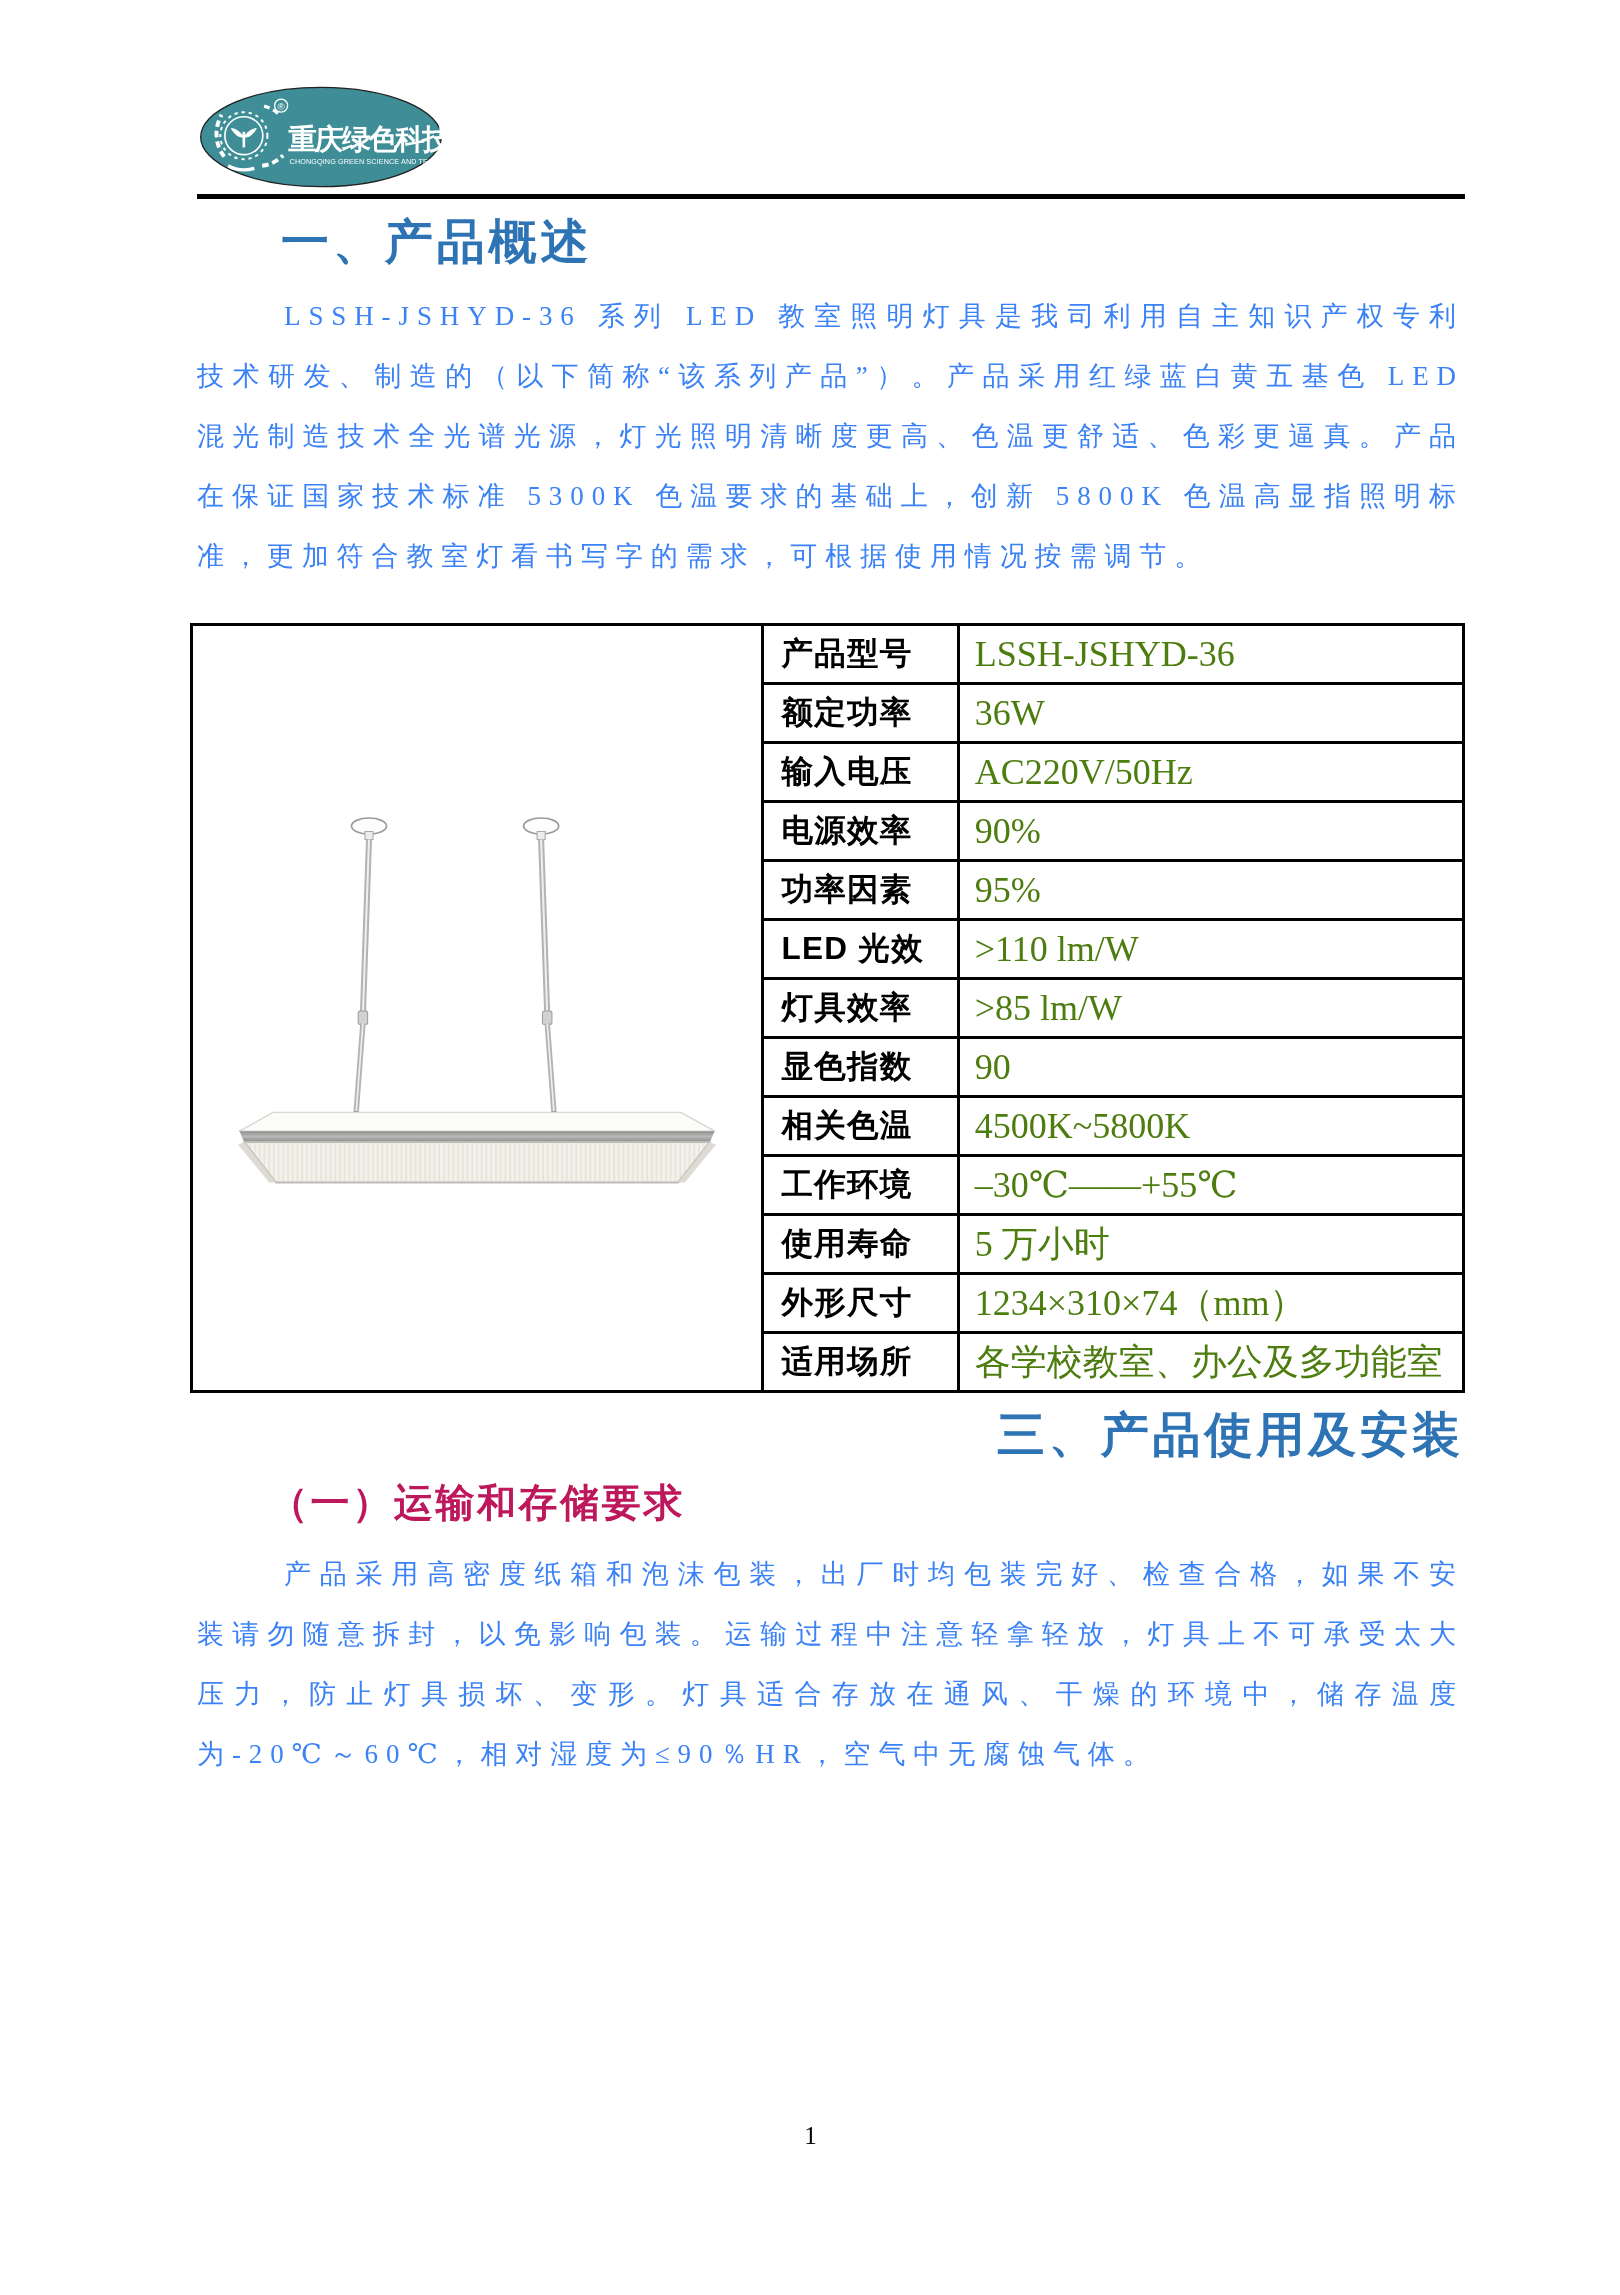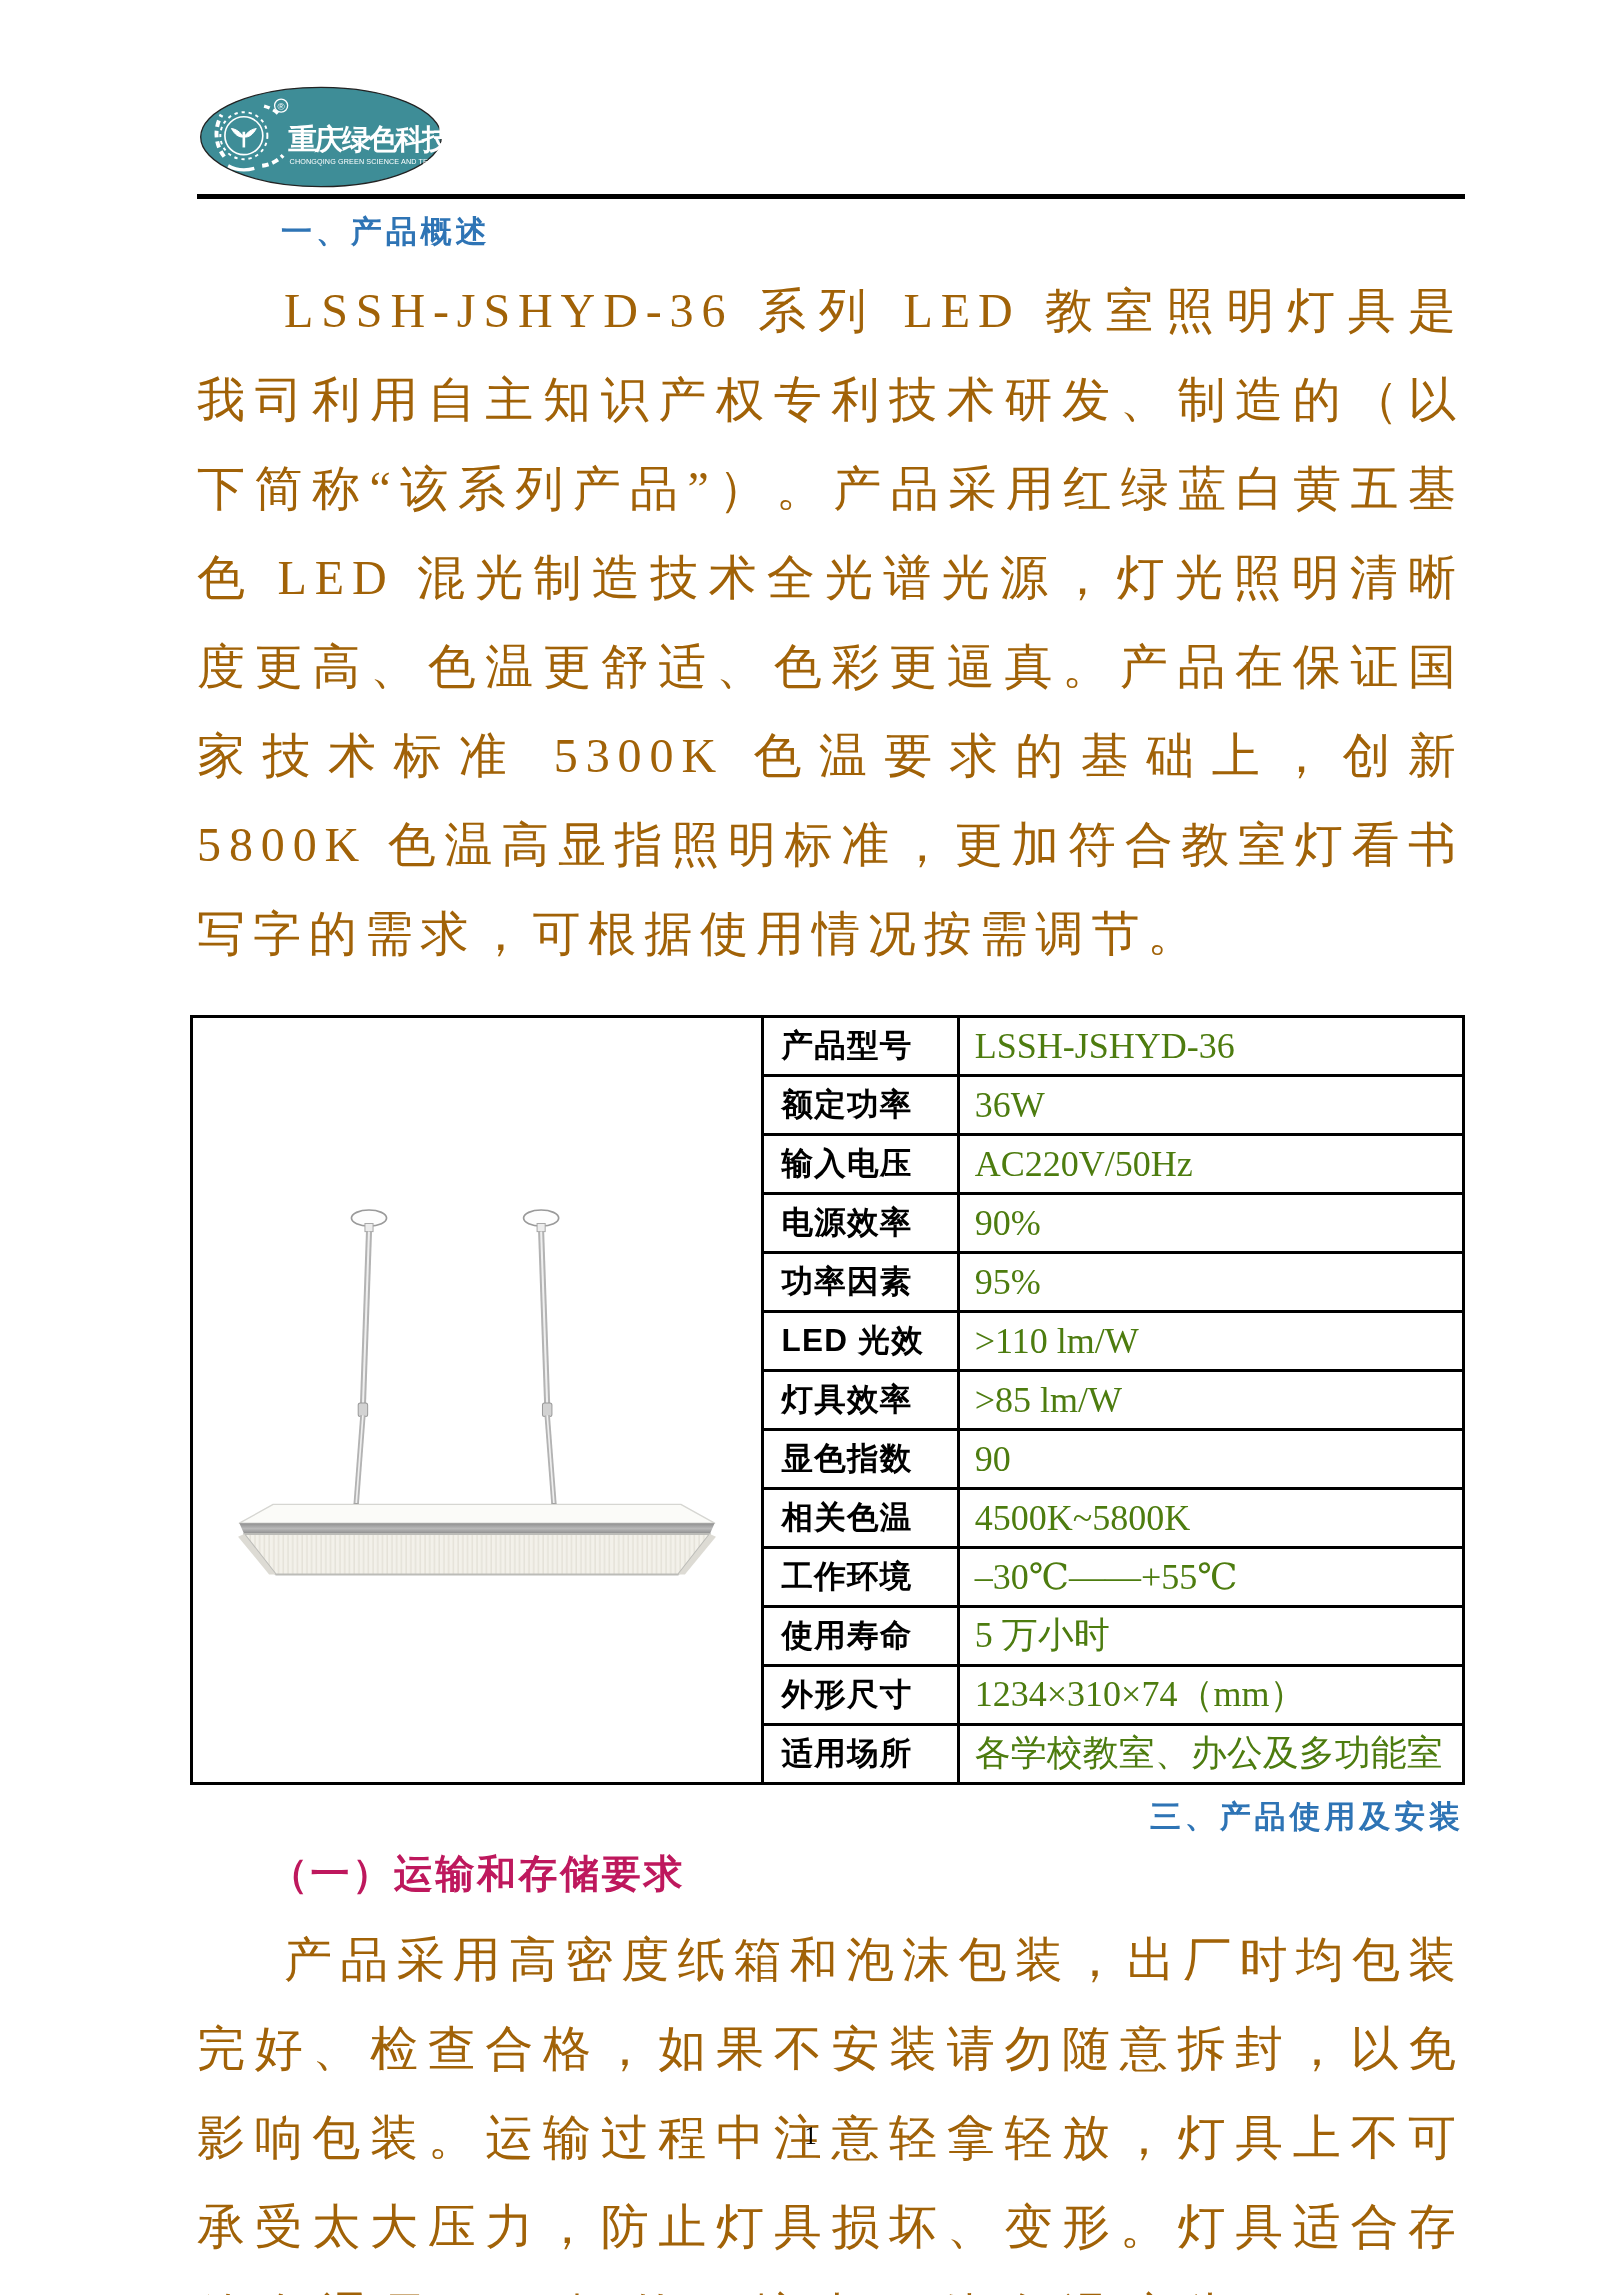--- a/index.html
+++ b/index.html
@@ -16,34 +16,34 @@
   .logo text{font-family:"Liberation Sans","DejaVu Sans",sans-serif;}
   .header-rule{
     position:absolute;left:197px;top:194px;
     width:1268px;height:4.6px;background:#000;
   }
   
   .main{
     position:absolute;left:197px;top:213px;width:1267px;
   }
   .h-sec{
-    font-size:31px;line-height:1.2;font-weight:bold;
+    font-size:48px;line-height:1.2;font-weight:bold;
     color:#2E74B5;letter-spacing:3.9px;
     margin:0 0 15.8px 0;padding-left:84px;
   }
   .h-sec.h2{margin-top:10.5px;margin-bottom:0;}
   .h-sec.h3{margin-top:13px;margin-bottom:0;text-align:right;}
   .h-sub{
     font-size:39px;line-height:1.2;font-weight:600;
     color:#be185d;letter-spacing:2.6px;
     margin:15.8px 0 0 0;padding-left:72px;
   }
   .para{
-    font-size:48px;line-height:89px;
-    color:#a16207;
+    font-size:27px;line-height:60px;
+    color:#3b82f6;
     letter-spacing:7.9px;
     text-align:justify;
     text-indent:87px;
     margin:0;
   }
   .para.p2{margin-top:17px;}
   
   table.spec{
     border-collapse:collapse;
     margin:37px 0 0 -6.6px;

